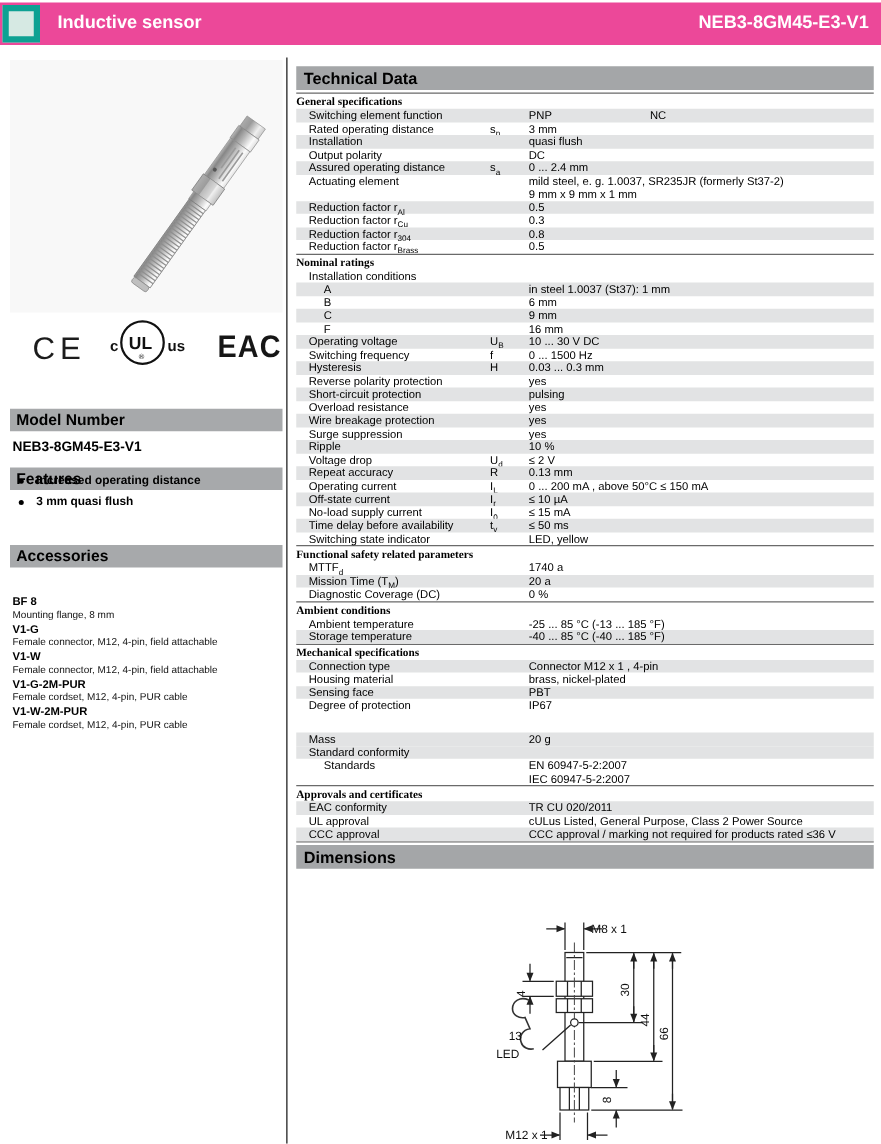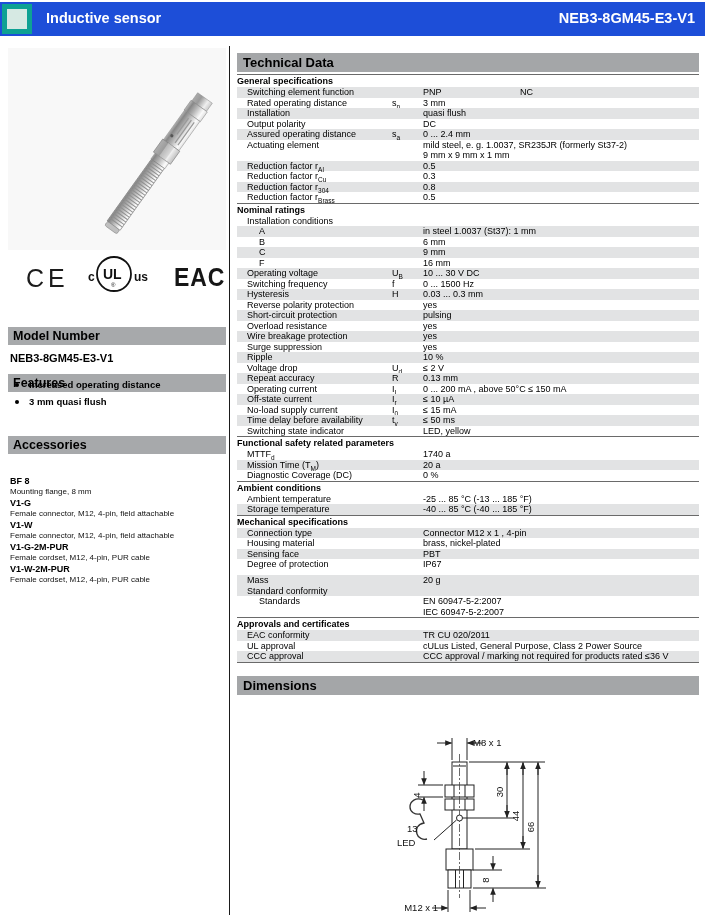--- a/index.html
+++ b/index.html
@@ -2,21 +2,21 @@
 <html><head>
 <meta charset="utf-8">
 <style>
   * { margin:0; padding:0; box-sizing:border-box; }
   html,body { width:705px; height:915px; }
   body {
     position:relative; background:#ffffff; overflow:hidden;
     font-family:"Liberation Sans", sans-serif; color:#000;
   }
   
-  .top-header { position:absolute; left:0; top:2px; width:705px; height:34px; background:#1d4ed8; }
+  .top-header { position:absolute; left:0; top:2px; width:705px; height:34px; background:#ec4899; }
   .brand-box  { position:absolute; left:2px; top:2px; width:30px; height:30px;
                 background:#d6e9e3; border:5px solid #0ea193; }
   .header-title { position:absolute; left:46px; top:8px; color:#fff; font-weight:bold; font-size:14.5px; }
   .header-model { position:absolute; right:10px; top:8px; color:#fff; font-weight:bold; font-size:14.5px; }
   
   .divider { position:absolute; left:229px; top:46px; width:1px; height:869px; background:#1b1b1b; }
   
   .photo-box { position:absolute; left:8px; top:48px; width:218px; height:202px; background:#f8f8f8; }
   .certs { position:absolute; left:8px; top:252px; width:218px; height:46px; }
   .side-bar { position:absolute; left:8px; width:218px; height:18px; background:#a7a9ab;
@@ -32,21 +32,21 @@
   .accessories-list { position:absolute; left:10px; top:475px; width:216px; }
   .acc-name { font-size:9px; font-weight:bold; line-height:11px; margin-top:1px; }
   .acc-desc { font-size:8px; line-height:10px; color:#111; }
   
   .section-bar { position:absolute; left:237px; width:462px; height:19px; background:#a4a6a8;
                  font-size:13px; font-weight:bold; padding:2px 0 0 6px; }
   #technical-bar  { top:53px; }
   #dimensions-bar { top:676px; }
   .tech-table { position:absolute; left:237px; top:74px; width:462px; }
   .t-section-header { font-size:9px; font-weight:bold; height:13px; line-height:13px;
-                      border-top:1px solid #6a6a6a; }
+                      border-top:1px solid #6a6a6a;font-family:Liberation Serif, serif; }
   .t-end { border-top:1px solid #6a6a6a; height:0; }
   .t-row { position:relative; font-size:9px; line-height:10.5px; }
   .t-row.shade { background:#e2e3e4; }
   .t-label { position:absolute; left:10px; top:0; white-space:nowrap; }
   .t-label.ind2 { left:22px; }
   .t-sym  { position:absolute; left:155px; top:0; }
   .t-val  { position:absolute; left:186px; top:0; white-space:nowrap; }
   .t-val2 { position:absolute; left:283px; top:0; }
   sub { font-size:6.5px; }
   .drawing { position:absolute; left:230px; top:700px; }
@@ -336,21 +336,21 @@
       <span class="t-val">Connector M12 x 1 , 4-pin</span>
     </div>
     <div class="t-row" style="height: 10.5px; text-align: center;">
       <span class="t-label">Housing material</span>
       <span class="t-val">brass, nickel-plated</span>
     </div>
     <div class="t-row shade" style="height: 10.5px; padding-left: 30px;">
       <span class="t-label">Sensing face</span>
       <span class="t-val">PBT</span>
     </div>
-    <div class="t-row" style="height: 16px;">
+    <div class="t-row" style="height: 27px;">
       <span class="t-label">Degree of protection</span>
       <span class="t-val">IP67</span>
     </div>
     <div class="t-row shade" style="height: 10.5px;">
       <span class="t-label">Mass</span>
       <span class="t-val">20 g</span>
     </div>
     <div class="t-row shade" style="height: 10.5px; text-align: center;">
       <span class="t-label">Standard conformity</span>
     </div>

